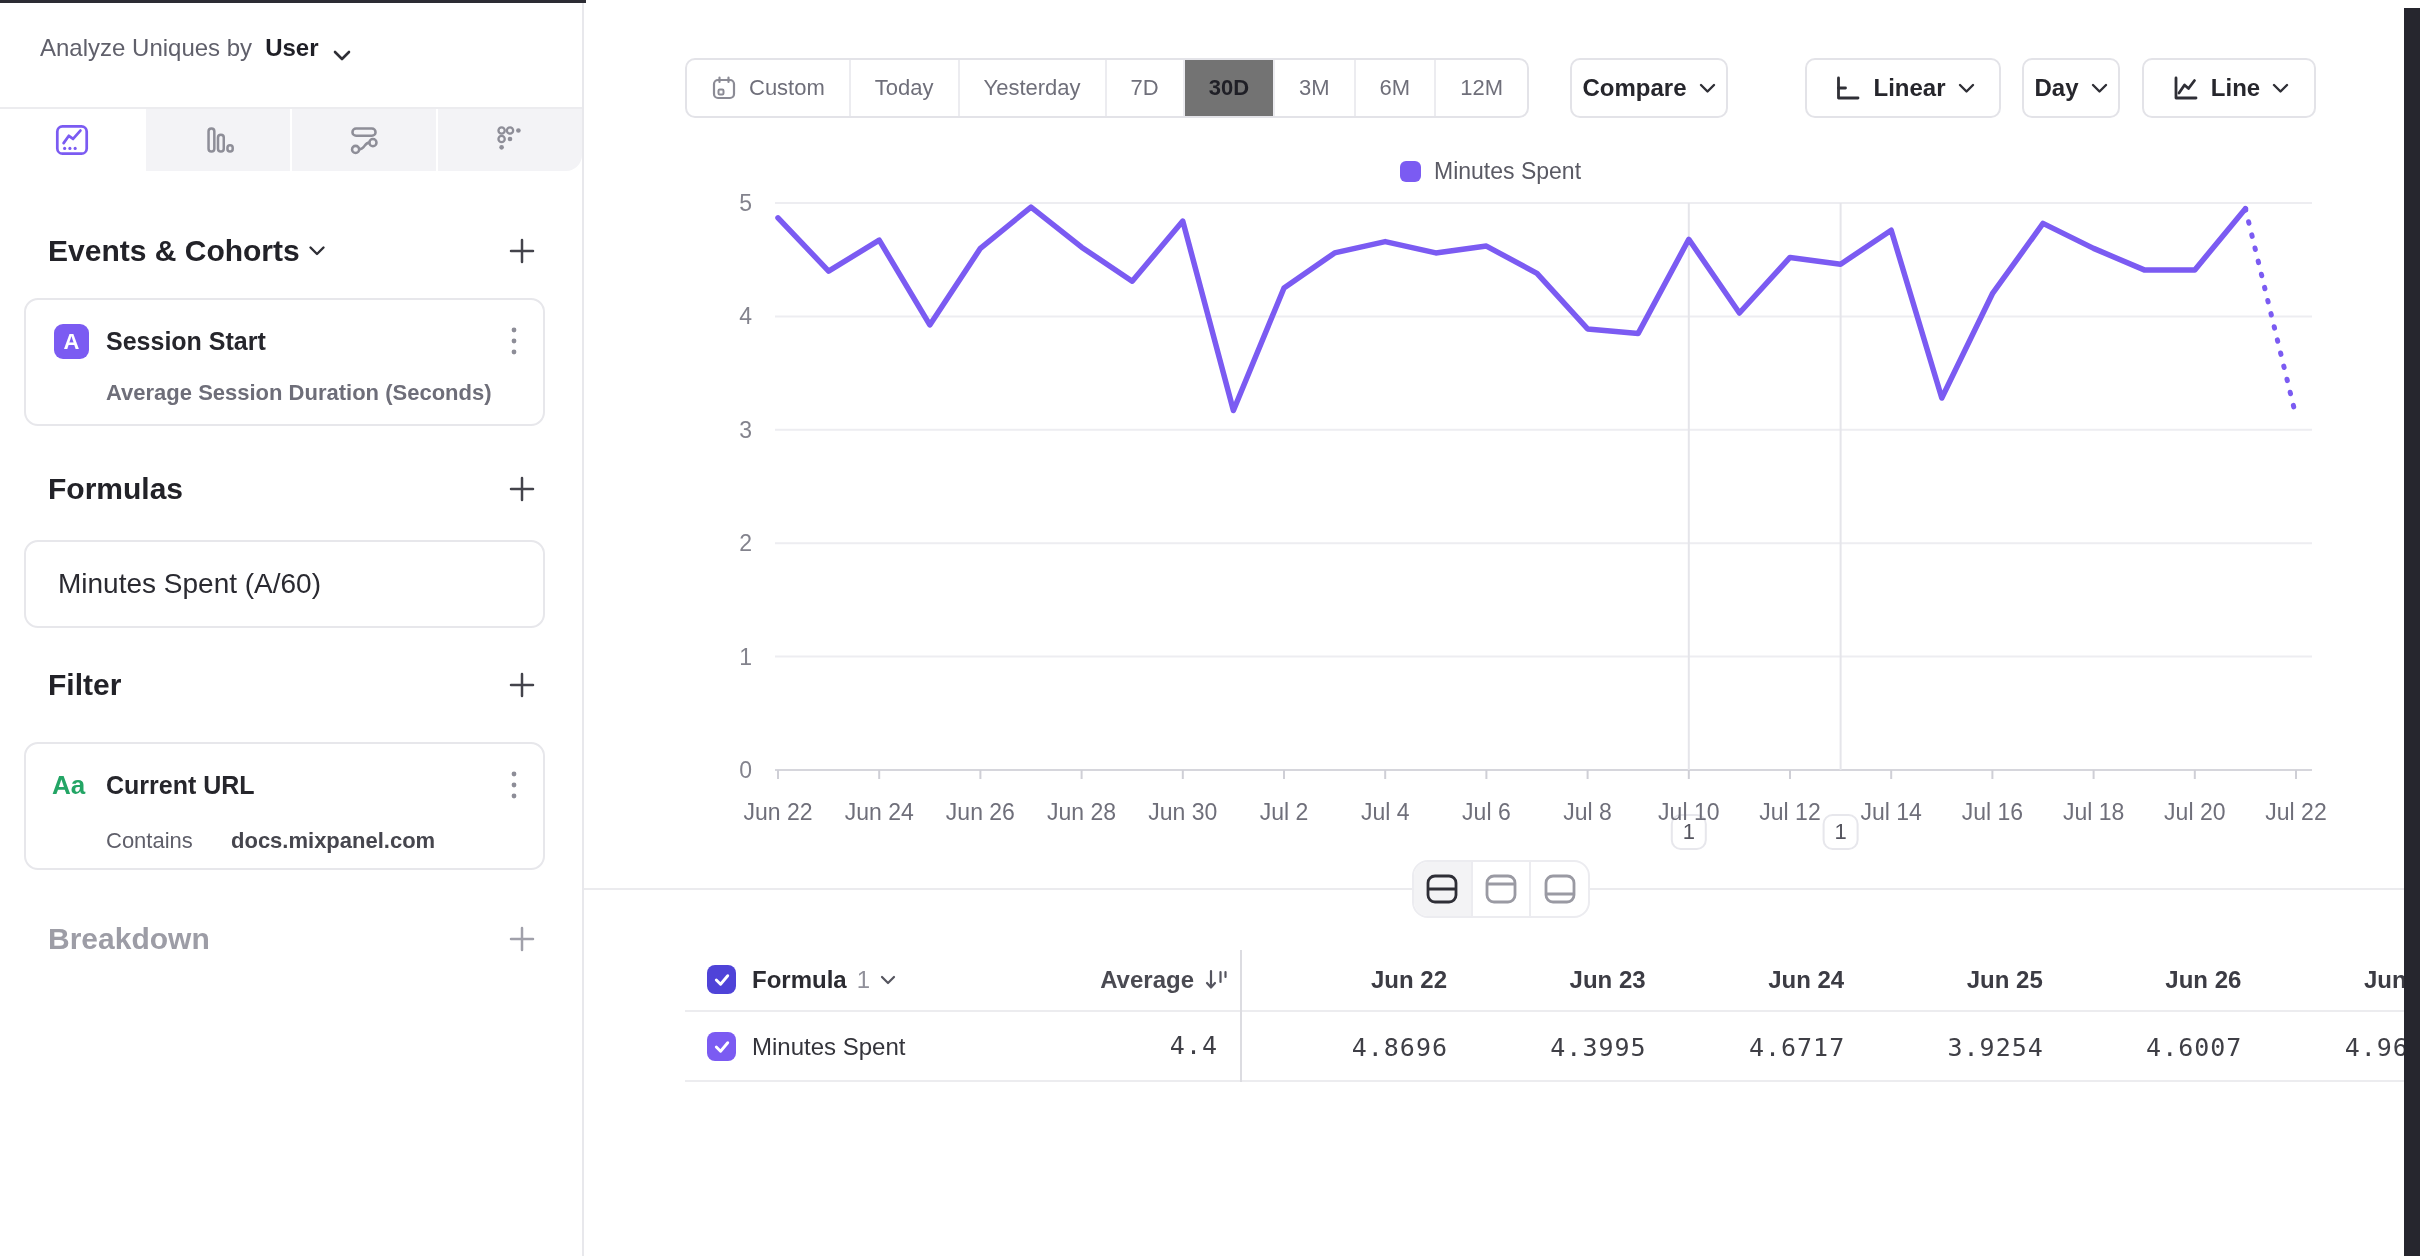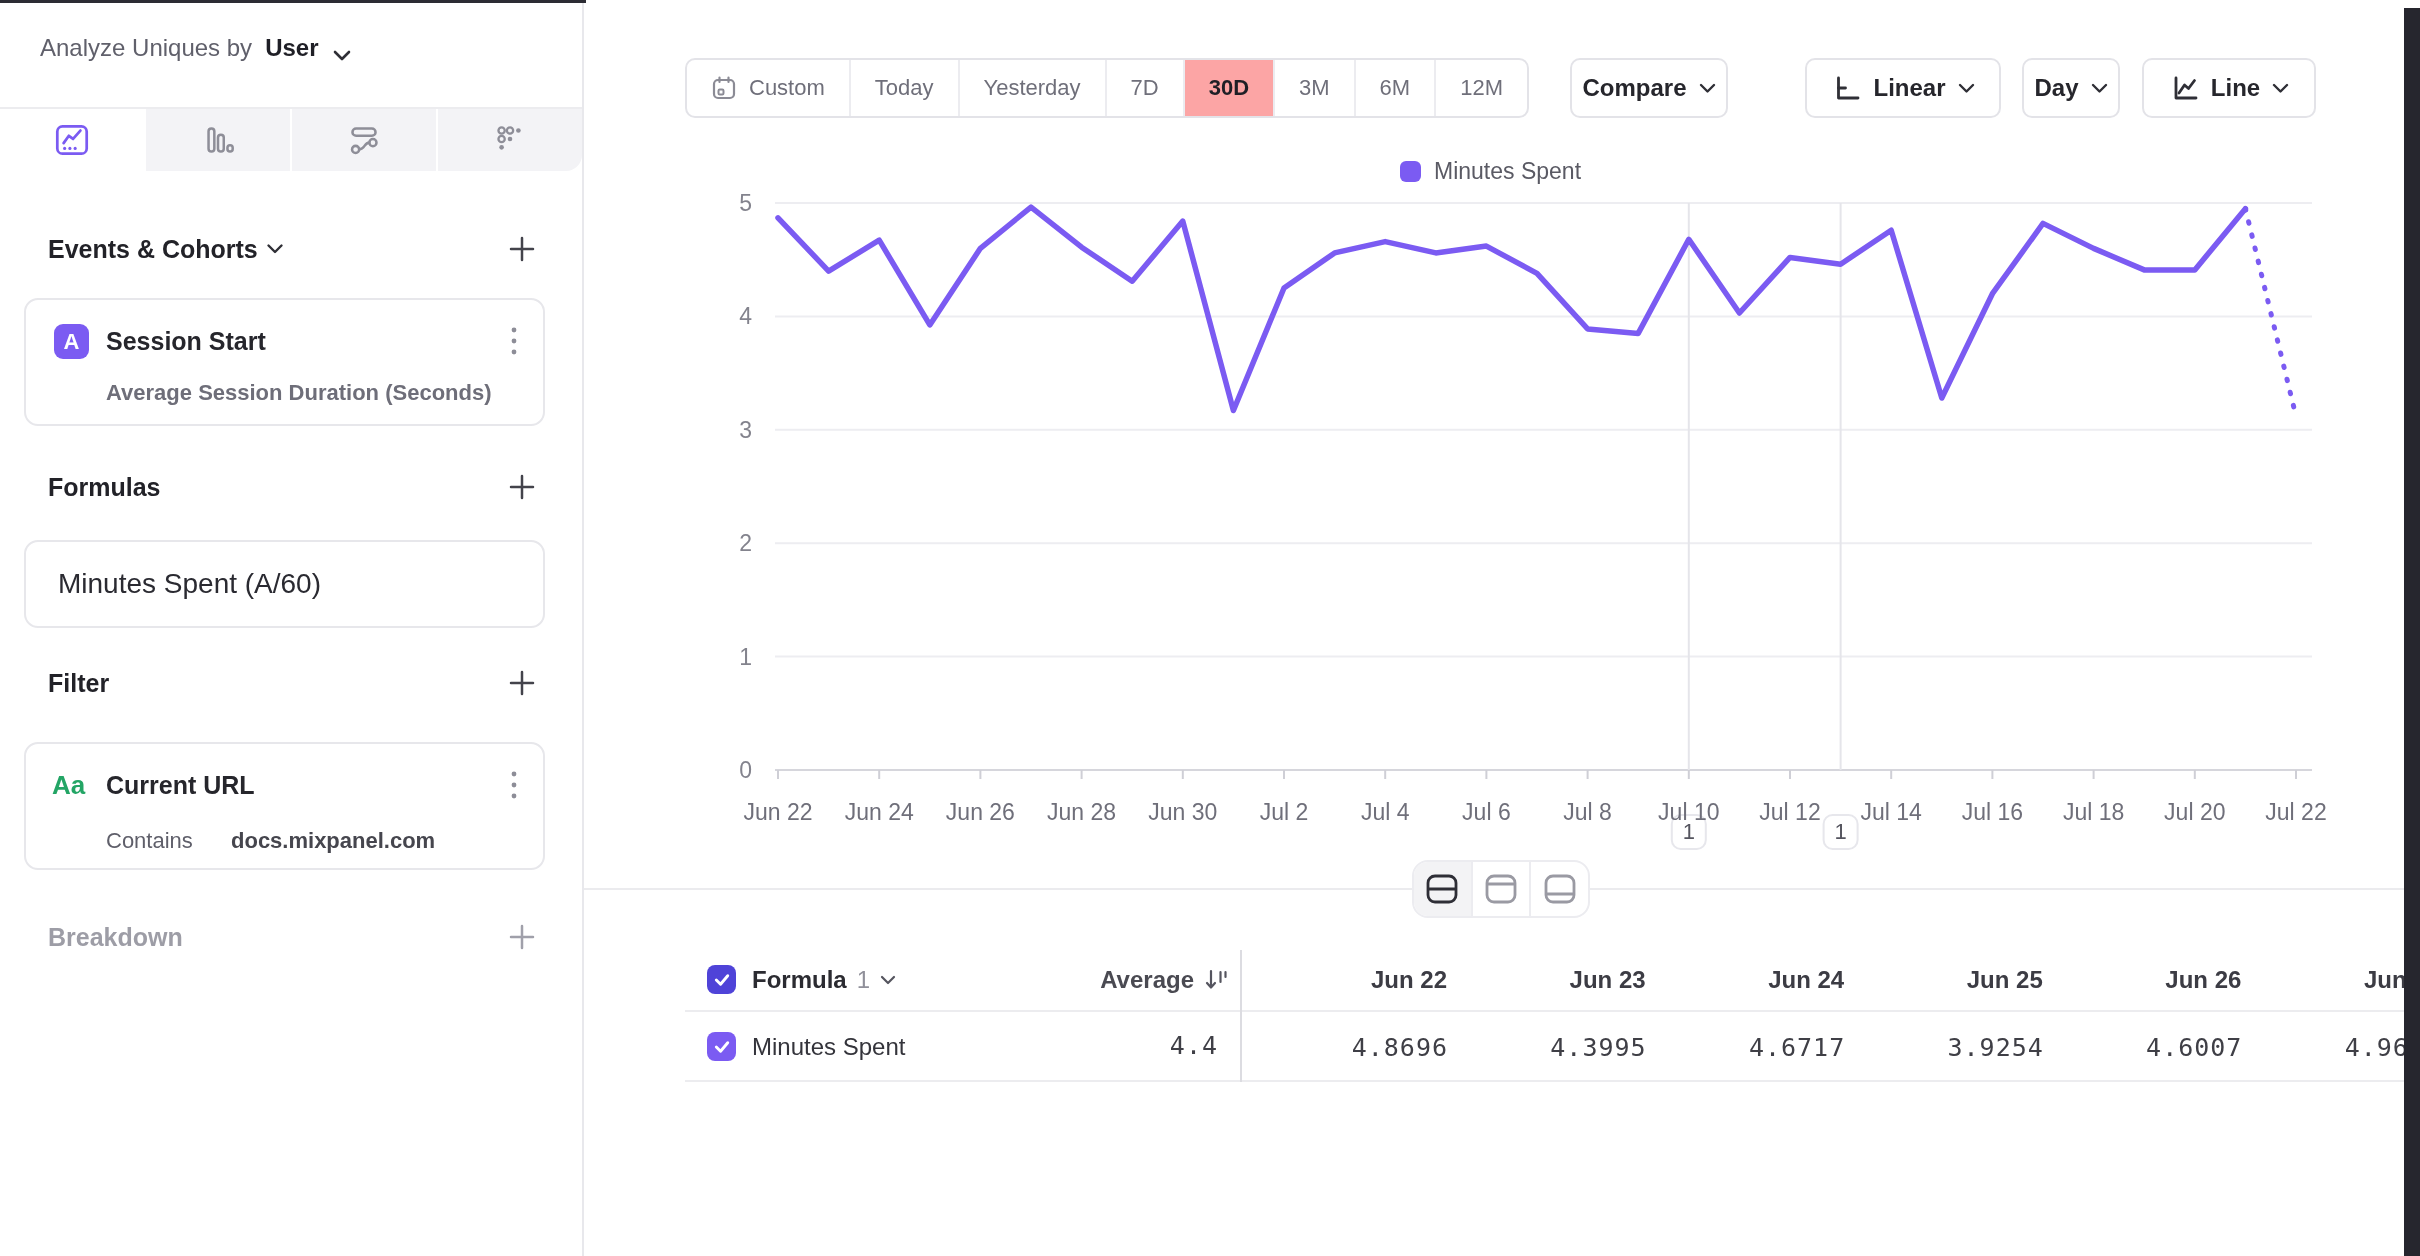--- a/index.html
+++ b/index.html
@@ -9,38 +9,38 @@
   
   .sidebar{position:absolute;left:0;top:0;width:584px;height:1256px;background:#fff;border-right:2px solid #e8e8ec}
   .sb-top{position:absolute;left:40px;top:34px;display:flex;align-items:flex-end;gap:13px;font-size:24px}
   .sb-top .lbl{color:#60606b}
   .sb-top .val{color:#1f1f26;font-weight:700}
   .tabs{position:absolute;left:0;top:107px;width:100%;height:64px;display:flex;border-top:2px solid #ececef;border-radius:0 0 16px 16px;overflow:hidden}
   .tab{flex:1;display:flex;align-items:center;justify-content:center;background:#f3f3f6;cursor:pointer}
   .tab + .tab{border-left:2px solid #fff}
   .tab.active{background:#fff}
   .section{position:absolute;left:48px;width:489px;display:flex;align-items:center;justify-content:space-between}
-  .section .st{display:flex;align-items:center;gap:8px;font-size:25px;font-weight:700;color:#222228}
+  .section .st{display:flex;align-items:center;gap:8px;font-size:30px;font-weight:700;color:#222228}
   .section.muted .st{color:#9d9da6;font-weight:700}
   .card{position:absolute;left:24px;width:521px;background:#fff;border:2px solid #e7e7eb;border-radius:14px}
   .badge-a{position:absolute;left:28px;top:24px;width:35px;height:35px;border-radius:9px;background:#7b5bf2;color:#fff;
            font-size:22px;font-weight:700;display:flex;align-items:center;justify-content:center}
   .badge-aa{position:absolute;left:26px;top:26px;font-size:26px;font-weight:700;color:#23a565}
   .card-title{position:absolute;left:80px;top:24px;height:35px;display:flex;align-items:center;font-size:25px;font-weight:600;color:#26262c}
   .card-sub{position:absolute;left:80px;top:80px;font-size:22px;font-weight:600;color:#6e6e79}
   .kebab{position:absolute;right:22px;top:24px;width:14px;height:36px;display:flex;align-items:center;justify-content:center;cursor:pointer}
   .formula-text{position:absolute;left:32px;top:0;height:100%;display:flex;align-items:center;font-size:28px;color:#2a2a31}
   .filter-op{position:absolute;left:80px;top:84px;font-size:22px;color:#5f5f6a}
   .filter-val{position:absolute;left:205px;top:84px;font-size:22px;font-weight:600;color:#46464e}
   
   .seg{position:absolute;left:685px;top:58px;height:60px;display:flex;align-items:stretch;background:#fff;
        border:2px solid #e3e3e8;border-radius:10px;overflow:hidden}
   .seg-btn{display:flex;align-items:center;gap:12px;padding:0 24px;font-size:22px;color:#6f6f7a;cursor:pointer;white-space:nowrap}
   .seg-btn + .seg-btn{border-left:2px solid #ececf0}
-  .seg-btn.active{background:#fca5a5;color:#1f1f26;font-weight:700}
+  .seg-btn.active{background:#737373;color:#1f1f26;font-weight:700}
   .tool-btn{position:absolute;top:58px;height:60px;background:#fff;border:2px solid #e3e3e8;border-radius:10px;
             display:flex;align-items:center;justify-content:center;gap:12px;font-size:24px;font-weight:600;color:#26262c;cursor:pointer}
   
   .legend{position:absolute;left:1400px;top:158px;display:flex;align-items:center;gap:13px;font-size:23px;color:#5a5a64}
   .legend-swatch{width:21px;height:21px;border-radius:6px;background:#7b5bf2}
   #chart-svg{position:absolute;left:0;top:0}
   
   .divider-h{position:absolute;left:584px;right:0;top:888px;height:2px;background:#ebebee}
   .toggle-group{position:absolute;left:1412px;top:860px;width:178px;height:58px;background:#fff;border:2px solid #ececf0;
                 border-radius:16px;display:flex;overflow:hidden;z-index:5}

